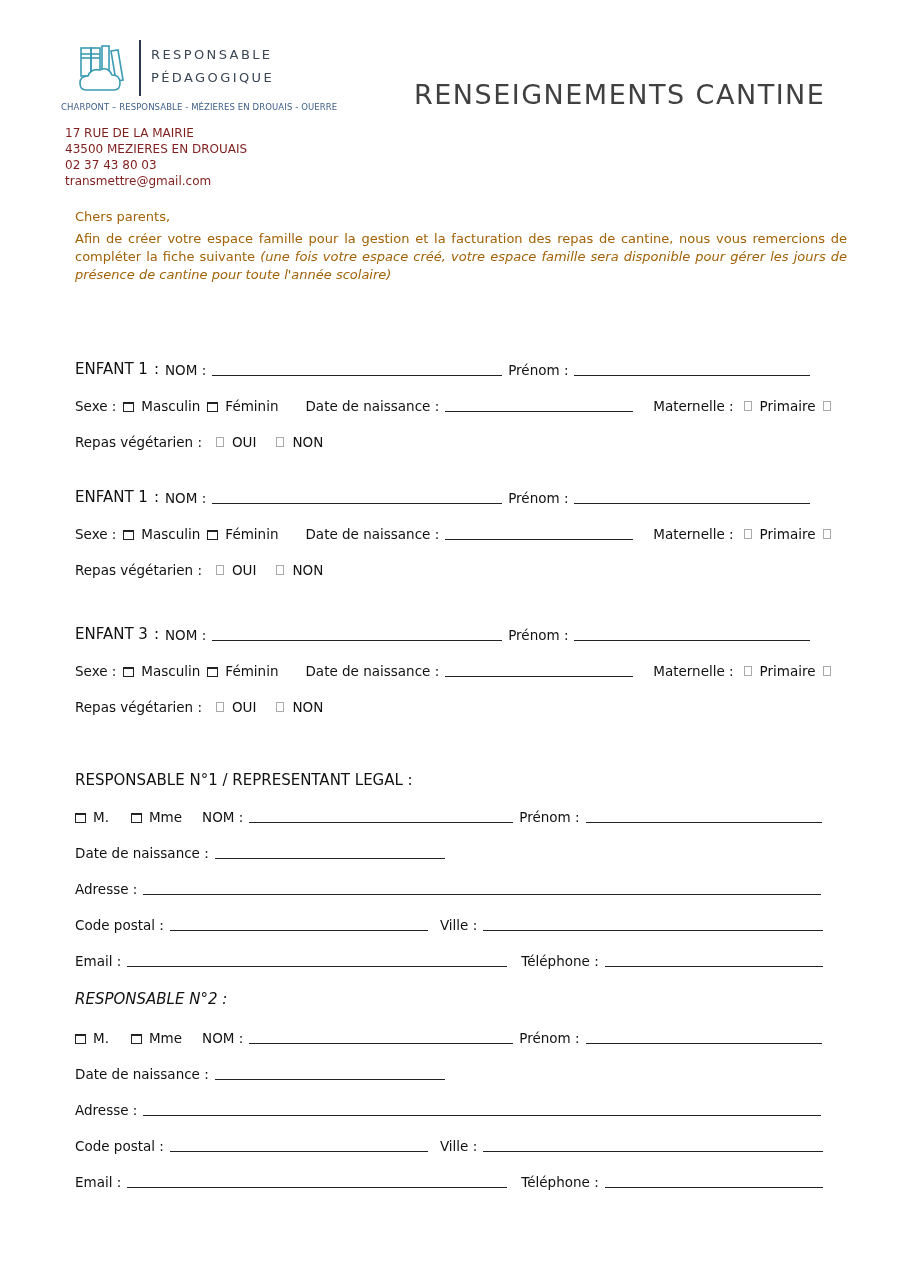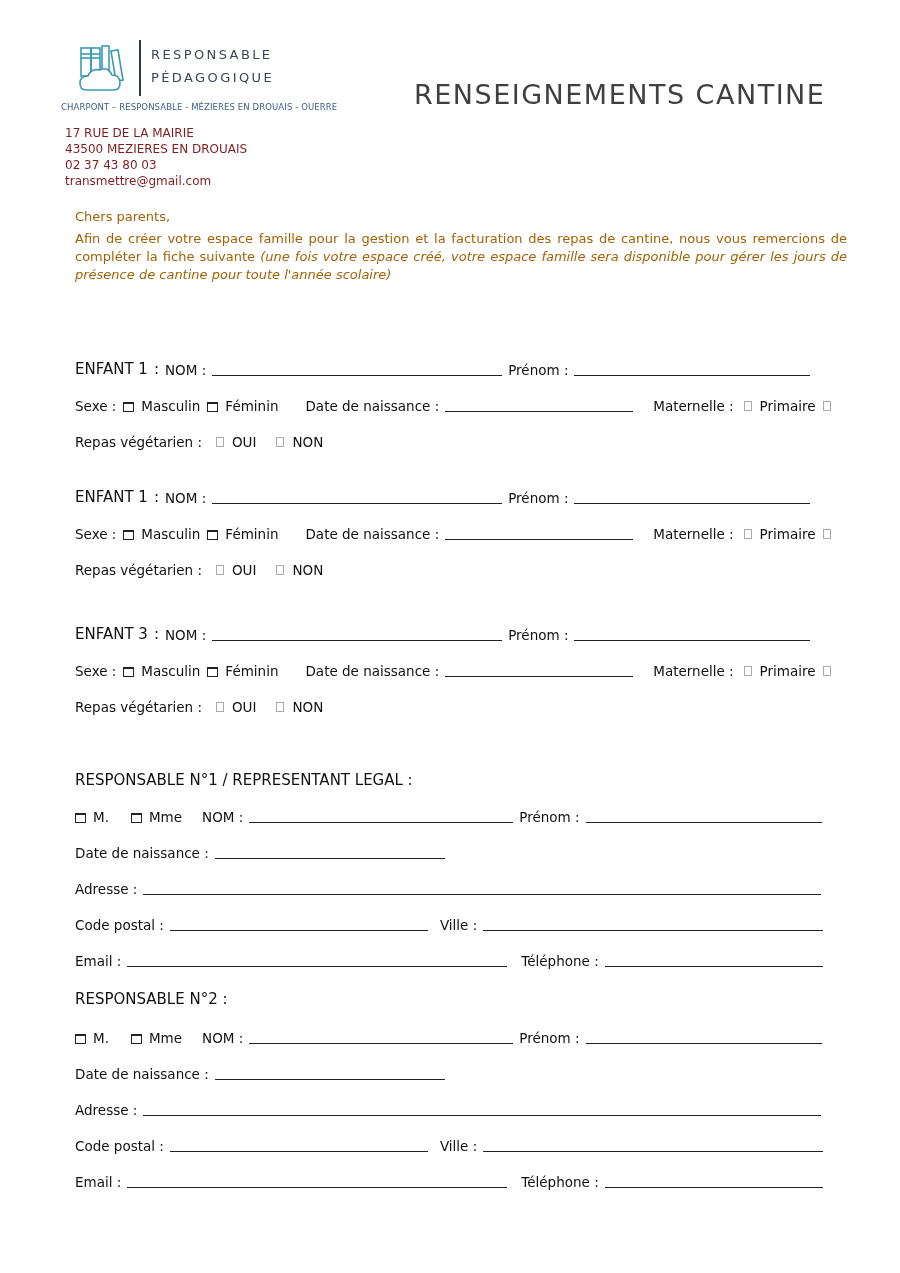--- a/index.html
+++ b/index.html
@@ -179,21 +179,21 @@
       <span class="line" style="width:258px;"></span>
       <span style="margin-left:6px;">Ville :</span>
       <span class="line" style="width:340px;"></span>
     </div>
     <div class="row" style="top:953px;">
       <span>Email :</span>
       <span class="line" style="width:380px;"></span>
       <span style="margin-left:8px;">Téléphone :</span>
       <span class="line" style="width:218px;"></span>
     </div>
-    <div class="row sec-head" style="top:990px;">
+    <div class="row sec-head" style="top:990px;font-style:italic;">
       <span>RESPONSABLE N°2 :</span>
     </div>
     <div class="row" style="top:1030px;left:68px;">
       <span class="cb"></span>
       <span>M.</span>
       <span class="cb" style="margin-left:22px;"></span>
       <span>Mme</span>
       <span class="gap" style="width:20px;"></span>
       <span>NOM :</span>
       <span class="line" style="width:264px;"></span>

